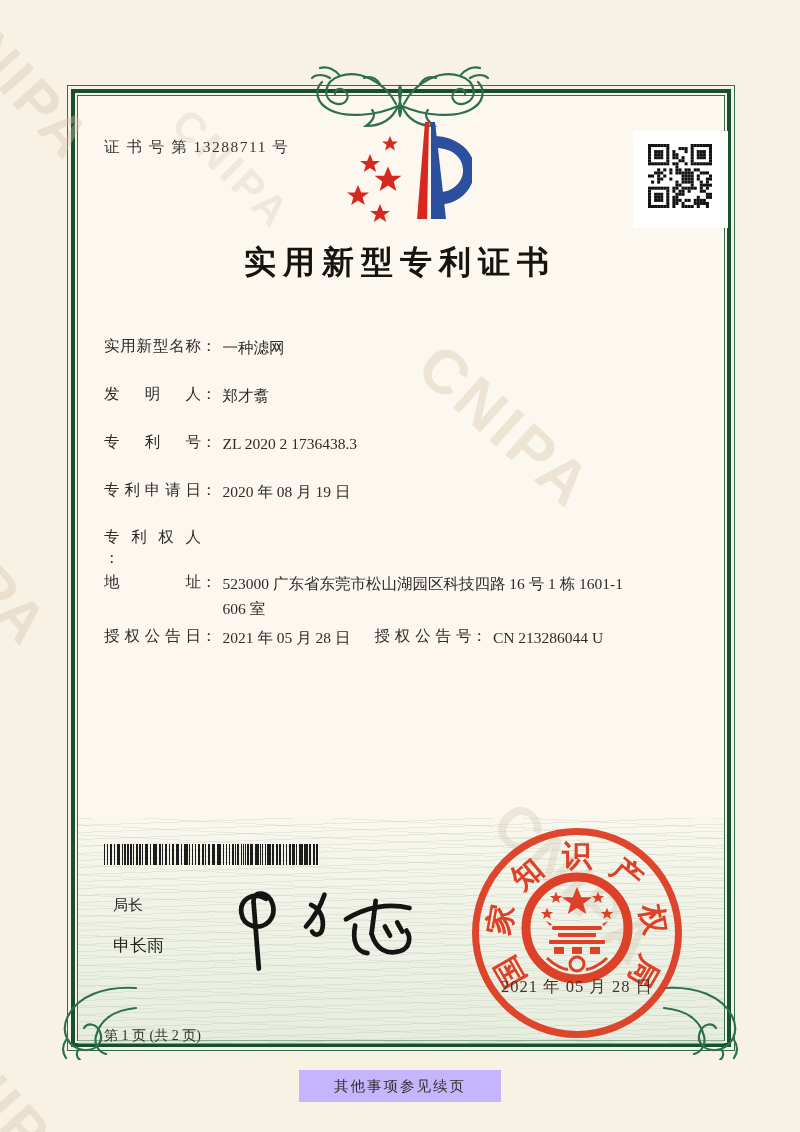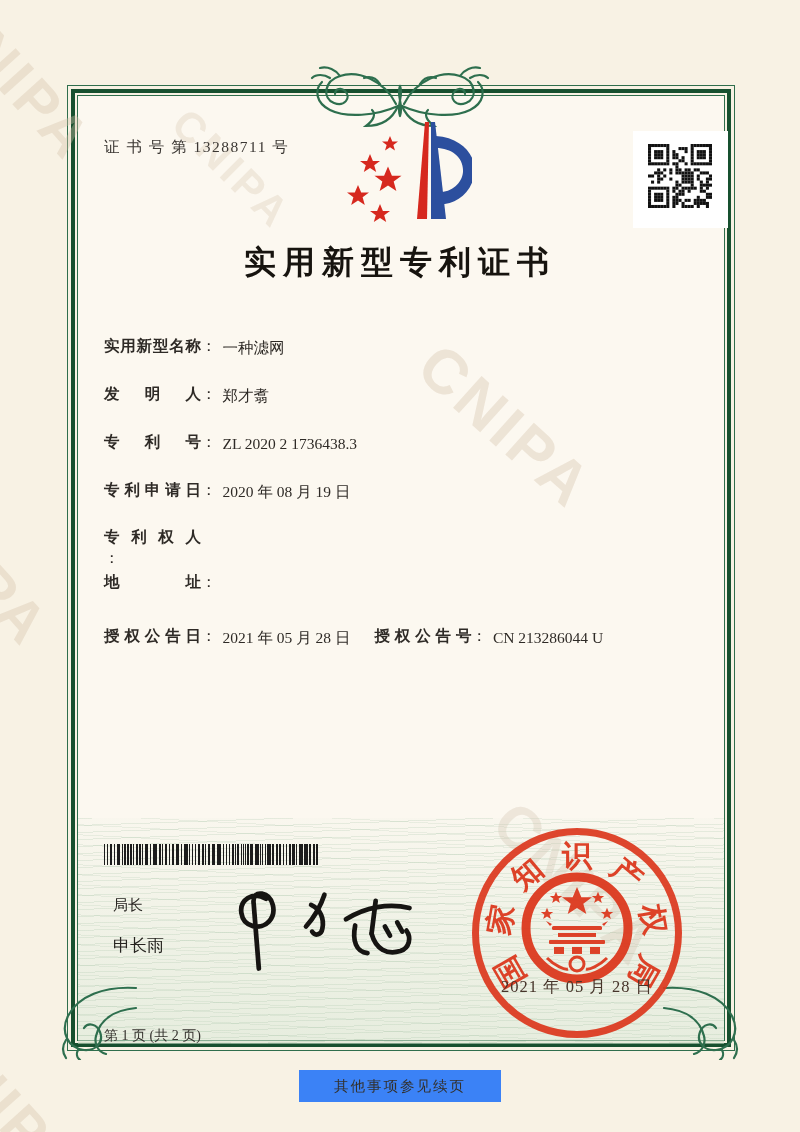--- a/index.html
+++ b/index.html
@@ -34,21 +34,21 @@
   
   .cert-no{position:absolute;left:104px;top:137px;font-size:15.5px;color:#3b3733;letter-spacing:1.5px;}
   .title{
     position:absolute;left:0;top:241px;width:800px;text-align:center;
     font-size:32px;font-weight:700;color:#17140f;letter-spacing:7px;
   }
   .qr-box{position:absolute;left:633px;top:131px;width:95px;height:97px;background:#ffffff;}
   .qr-box svg{position:absolute;left:15px;top:13px;}
   
   .field-row{position:absolute;left:104px;width:600px;font-size:15.5px;color:#2e2a26;display:flex;}
-  .f-label{display:inline-block;width:97px;text-align:justify;text-align-last:justify;flex:none;font-weight:bold;}
+  .f-label{display:inline-block;width:97px;text-align:justify;text-align-last:justify;flex:none;}
   .f-colon{flex:none;margin-right:6px;}
   .f-value{white-space:pre-line;line-height:1.6;}
   .pair2{display:flex;margin-left:24px;}
   
   .body-text{
     position:absolute;left:104px;top:655px;width:594px;font-size:15.5px;line-height:1.72;
     color:#2f2a25;text-align:justify;
   }
   .body-text p{margin:0;text-indent:2em;}
   
@@ -65,21 +65,21 @@
     position:absolute;left:50%;top:50%;font-size:30px;font-weight:700;color:rgba(219,56,30,0.95);
     font-family:"Liberation Serif","DejaVu Serif",serif;
   }
   .seal-emblem{position:absolute;left:50%;top:50%;transform:translate(-50%,-54%);}
   .seal-date{
     position:absolute;left:-15px;top:148px;width:240px;text-align:center;
     font-size:16.5px;color:#46342a;letter-spacing:1px;z-index:7;
   }
   .page-num{position:absolute;left:104px;top:1027px;width:594px;font-size:14px;color:#33302c;}
   .cont-note{
-    position:absolute;left:299px;top:1070px;width:202px;height:32px;background:#3b82f6;
+    position:absolute;left:299px;top:1070px;width:202px;height:32px;background:#c4b5fd;
     text-align:center;line-height:32px;font-size:14.5px;color:#33302c;letter-spacing:2px;
   }
   .ornament{z-index:4;position:absolute;}
 </style>
 </head>
 <body>
 
 <span class="wm" style="left:-25px;top:-18px;font-size:58px;transform:rotate(48deg);">CNIPA</span>
 <span class="wm" style="left:196px;top:100px;font-size:42px;transform:rotate(45deg);color:rgba(213,194,172,0.30);">CNIPA</span>
 <span class="wm" style="left:452px;top:330px;font-size:62px;transform:rotate(42deg);">CNIPA</span>
@@ -397,20 +397,22 @@
       <span class="f-colon">：</span>
     <span class="f-value">2020 年 08 月 19 日</span>
   </div>
   <div class="field-row" style="top:527px;flex-direction:column;">
     <span class="f-label">专利权人</span>
       <span class="f-colon">：</span>
   </div>
   <div class="field-row" style="top:572px;">
     <span class="f-label">地址</span>
       <span class="f-colon">：</span>
+    <span class="f-value" style="width:478px;">523000 广东省东莞市松山湖园区科技四路 16 号 1 栋 1601-1
+606 室</span>
   </div>
   <div class="field-row" style="top:626px;">
     <span class="f-label">授权公告日</span>
       <span class="f-colon">：</span>
     <span class="f-value">2021 年 05 月 28 日</span>
     <span class="pair2">
       <span class="f-label">授权公告号</span>
         <span class="f-colon">：</span>
       <span class="f-value">CN 213286044 U</span>
     </span>

